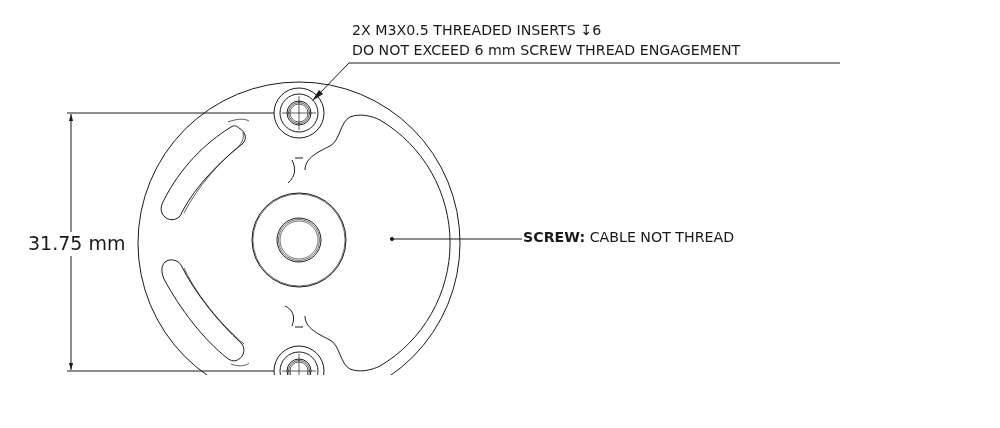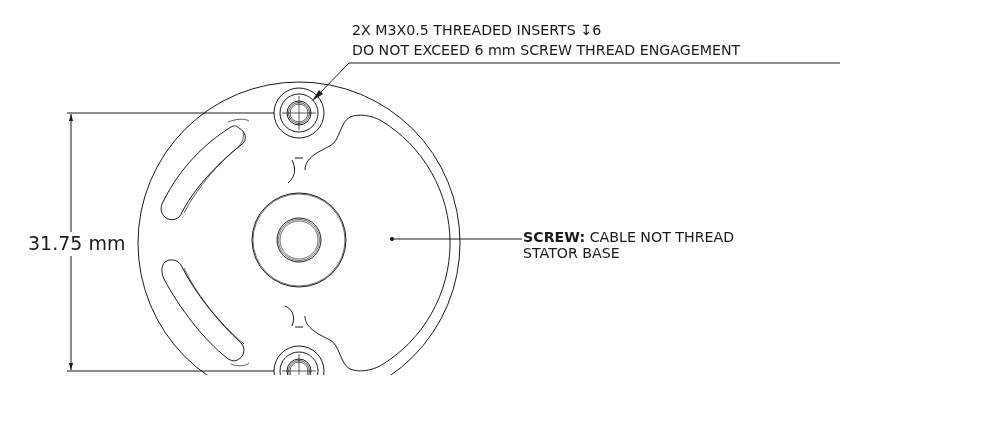--- a/index.html
+++ b/index.html
@@ -95,17 +95,16 @@
   <div class="txt callout-top">
     <div>
       <span>2X M3X0.5 THREADED INSERTS</span>
       <span>↧</span><span>6</span>
     </div>
     <div>DO NOT EXCEED 6 mm SCREW THREAD ENGAGEMENT</div>
   </div>
 
   <div class="txt note">
     <div><b>SCREW:</b><span> CABLE NOT THREAD</span></div>
-    <div>STATOR BASE</div>
   </div>
 
   <div class="txt dim-text">31.75 mm</div>
 </div>
 
 </body></html>

